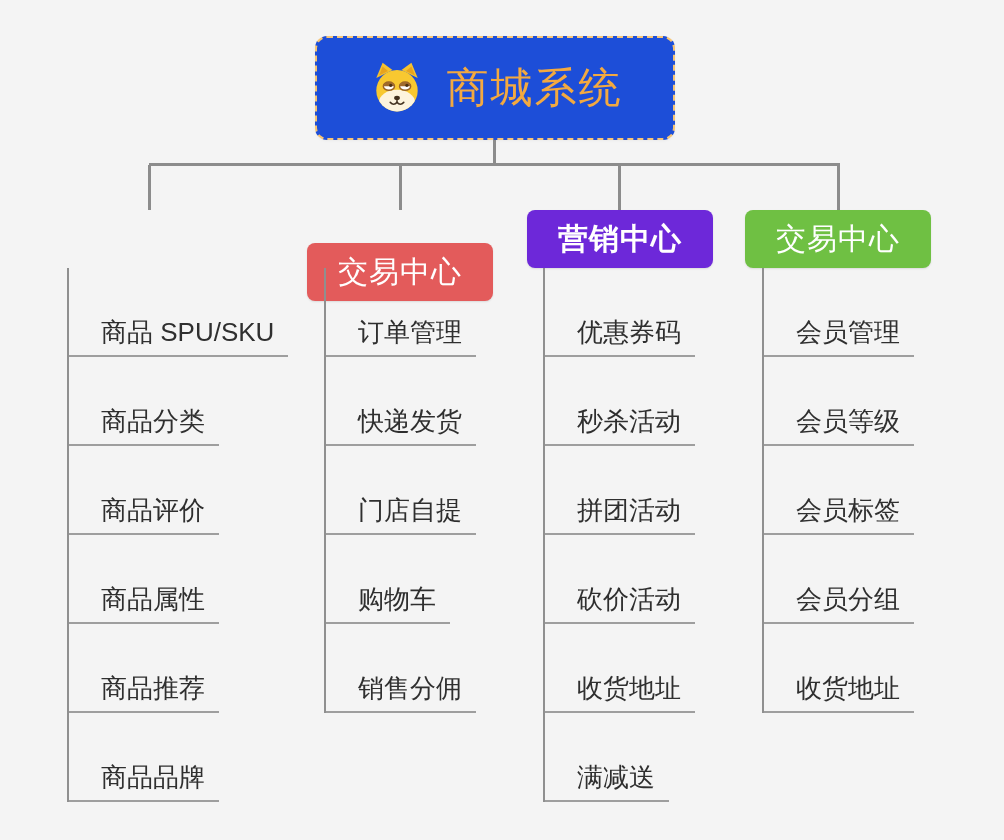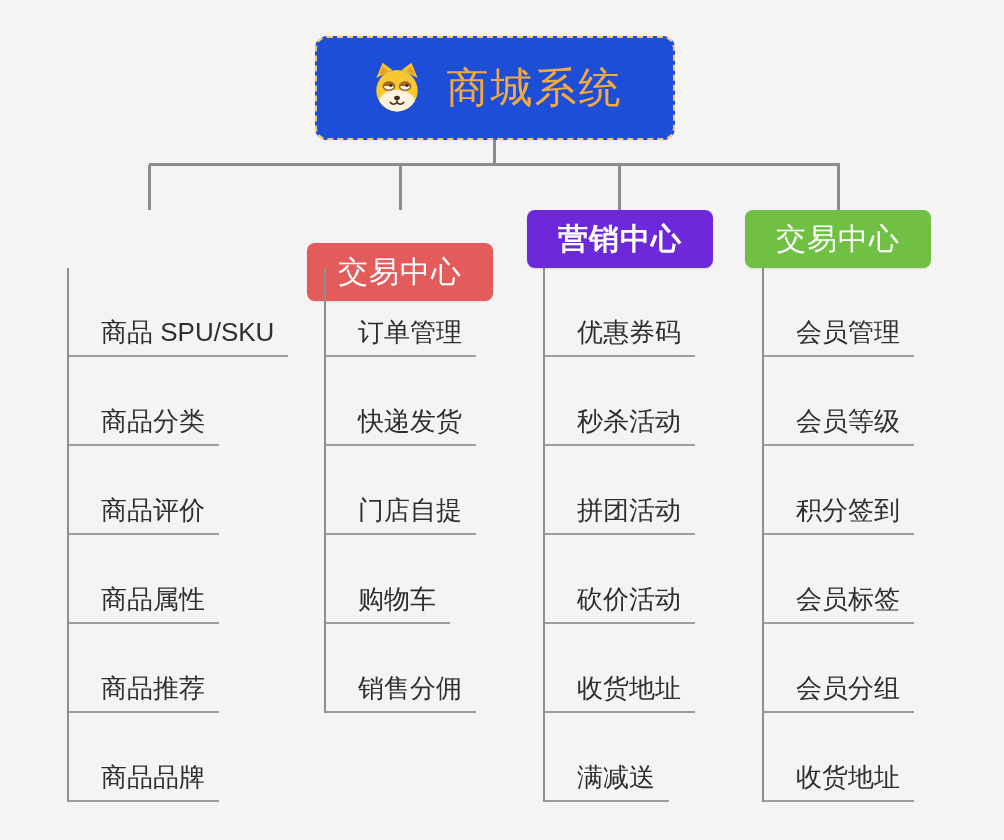--- a/index.html
+++ b/index.html
@@ -124,19 +124,18 @@
     <div class="item">秒杀活动</div>
     <div class="item">拼团活动</div>
     <div class="item">砍价活动</div>
     <div class="item">收货地址</div>
     <div class="item">满减送</div>
   </div>
 
   <div class="column col-4">
     <div class="item">会员管理</div>
     <div class="item">会员等级</div>
-    <div class="item">积分签到</div>
     <div class="item">会员标签</div>
     <div class="item">会员分组</div>
     <div class="item">收货地址</div>
   </div>
 
 </div>
 
 </body></html>

